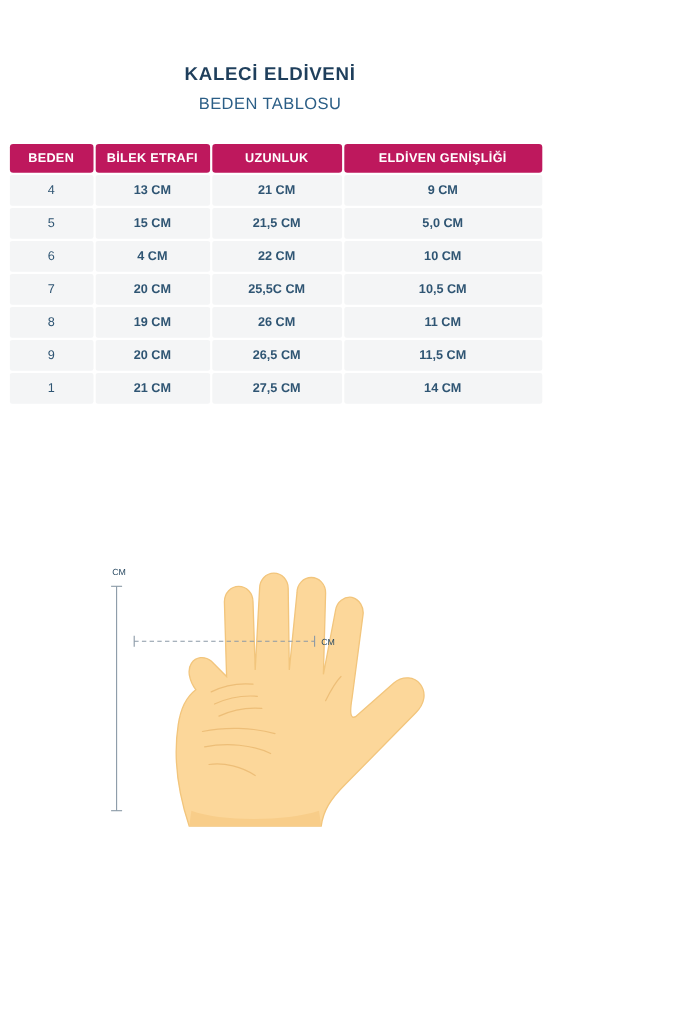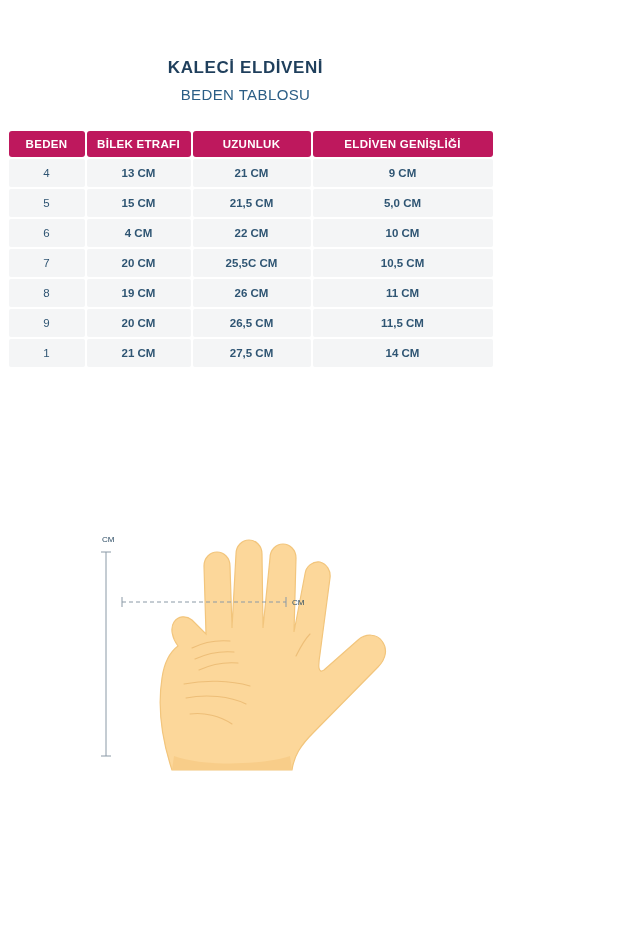--- a/index.html
+++ b/index.html
@@ -74,21 +74,21 @@
   }
   col.c1 { width: 76px; }
   col.c2 { width: 104px; }
   col.c3 { width: 118px; }
   col.c4 { width: 180px; }
 
   
   .illustration {
     position: absolute;
     left: 0;
-    top: 528px;
+    top: 509px;
     width: 620px;
     height: 270px;
   }
   .illustration svg {
     display: block;
     margin: 0 auto;
   }
   .cm-label {
     font-family: "Liberation Sans", sans-serif;
     font-size: 8px;

